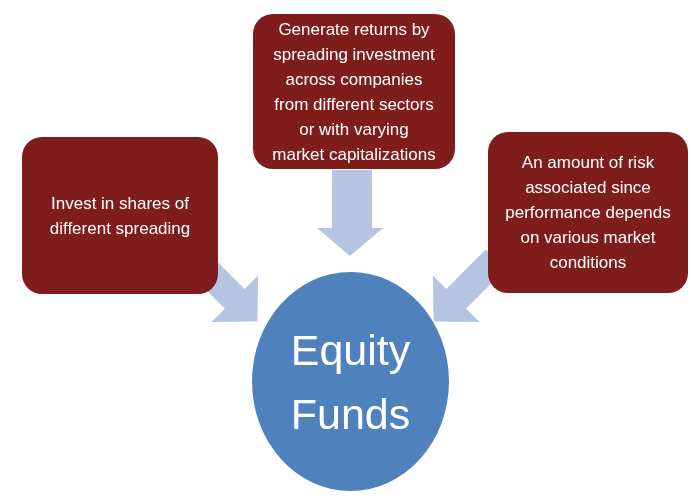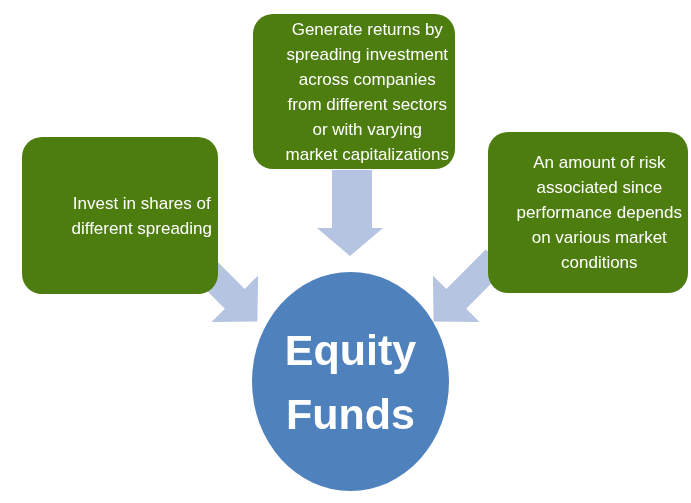--- a/index.html
+++ b/index.html
@@ -10,25 +10,25 @@
   }
   .canvas {
     position: relative;
     width: 691px;
     height: 503px;
     background: #ffffff;
     overflow: hidden;
   }
   .shape-box {
     position: absolute;
-    background: #4d7c0f;
+    background: #7f1d1d;
     border-radius: 20px;
     display: flex;
     align-items: center;
-    justify-content: flex-end;
+    justify-content: center;
     z-index: 2;
     box-sizing: border-box;
     padding: 4px 6px;
   }
   .shape-box .box-text {
     color: #ffffff;
     font-size: 17px;
     line-height: 25px;
     text-align: center;
     white-space: pre-line;
@@ -46,21 +46,20 @@
     align-items: center;
     justify-content: center;
     z-index: 2;
   }
   .center-circle .circle-text {
     color: #ffffff;
     font-size: 43px;
     line-height: 64px;
     text-align: center;
     white-space: pre-line;
-    font-weight: bold;
   }
   .arrow {
     position: absolute;
     z-index: 1;
   }
   #arrow-top   { left: 316px; top: 170px; width: 68px; height: 88px; }
   #arrow-left  { left: 192px; top: 246px; width: 70px; height: 90px;
                  transform: rotate(-45deg); transform-origin: 50% 50%; }
   #arrow-right { left: 429px; top: 246px; width: 70px; height: 90px;
                  transform: rotate(45deg); transform-origin: 50% 50%; }

